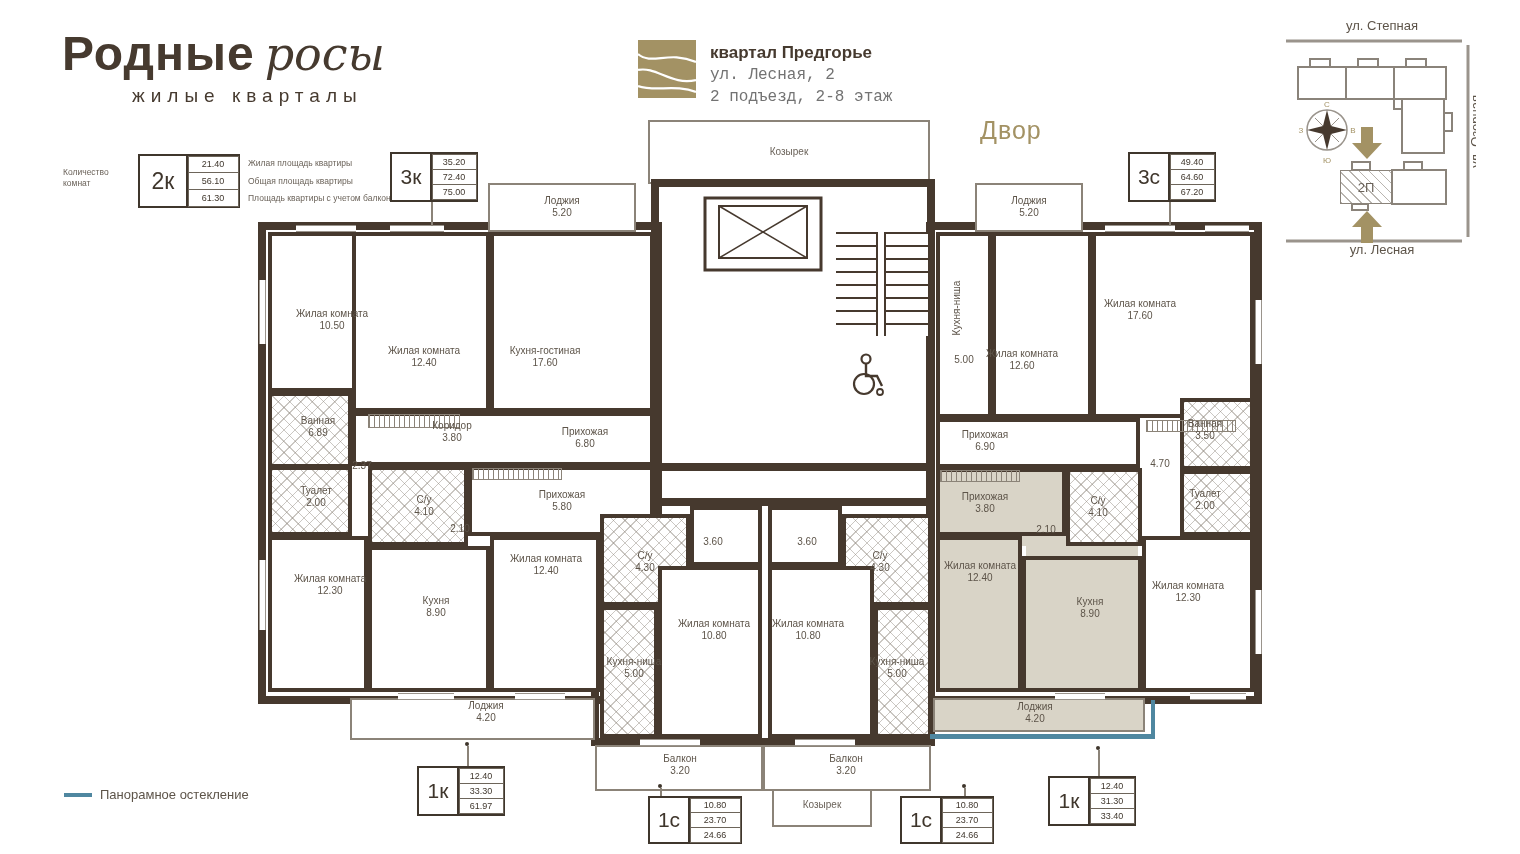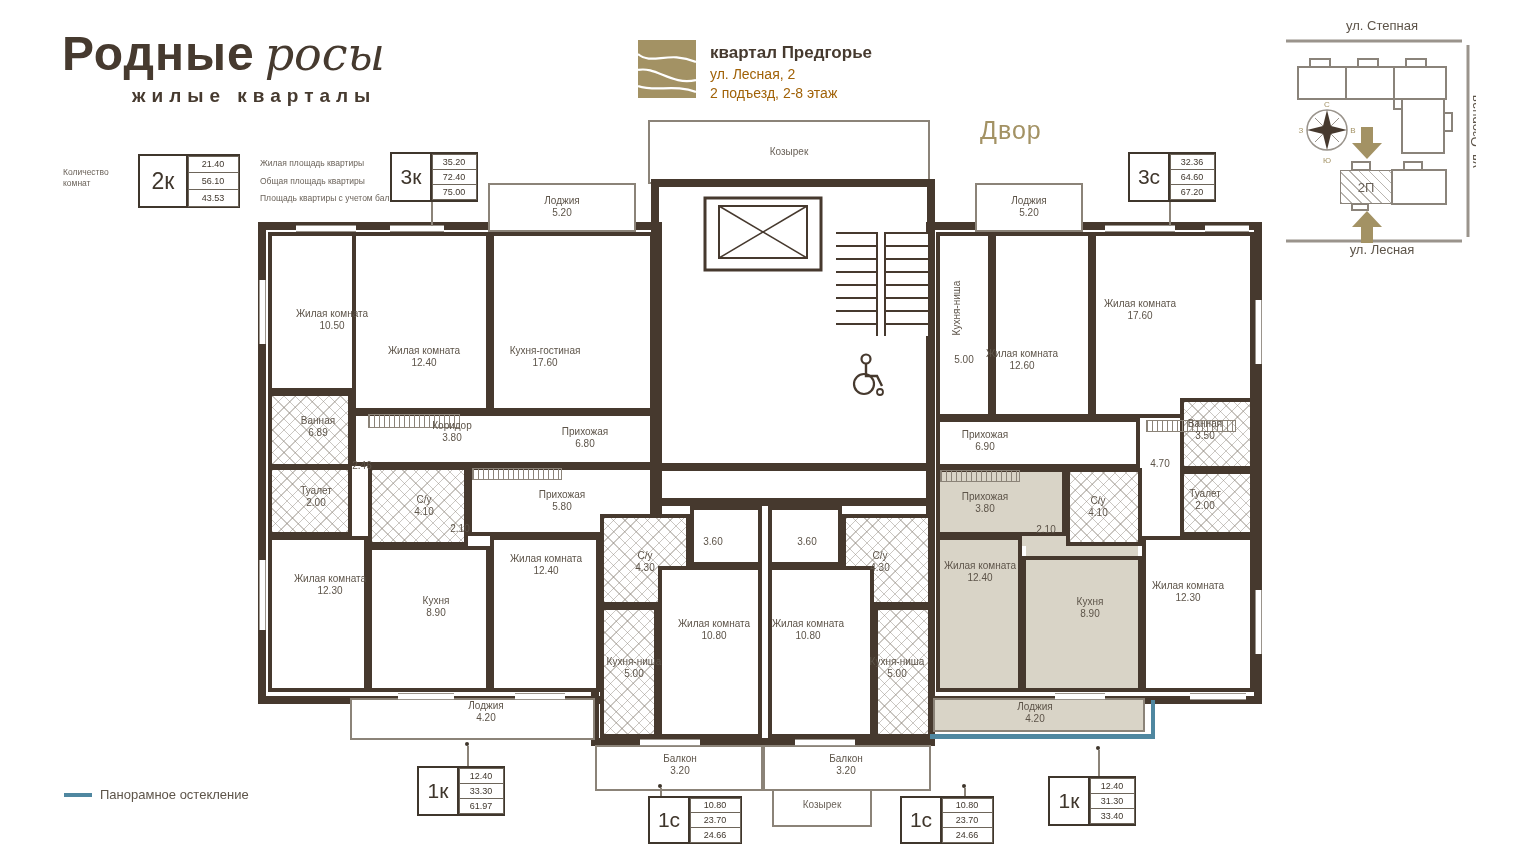--- a/index.html
+++ b/index.html
@@ -2,36 +2,36 @@
 <html><head>
 <meta charset="utf-8">
 <style>
   html,body{margin:0;padding:0;background:#fff;}
   body{font-family:"Liberation Sans",sans-serif;color:#46392e;}
   .page{position:relative;width:1476px;height:854px;background:#fff;overflow:hidden;}
   
   .brand{position:absolute;left:62px;top:26px;width:380px;}
   .brand .main{font-size:48px;font-weight:bold;letter-spacing:1px;color:#463a2f;}
   .brand .script{font-family:"DejaVu Serif",serif;font-style:italic;font-size:46px;color:#463a2f;margin-left:10px;}
-  .brand .sub{margin-top:4px;margin-left:70px;font-size:19px;letter-spacing:6px;color:#463a2f;font-weight:bold;}
+  .brand .sub{margin-top:4px;margin-left:70px;font-size:19px;letter-spacing:6px;color:#463a2f;}
   
   .hlogo{position:absolute;left:638px;top:40px;width:58px;height:58px;background:#a39264;}
   .htext{position:absolute;left:710px;top:42px;line-height:1.35;}
   .htext .l1{font-size:17px;font-weight:bold;color:#463a2f;}
-  .htext .l2{font-size:14px;color:#a16207;}
+  .htext .l2{font-size:16px;color:#737373;font-family:Liberation Mono, monospace;}
   .yard{position:absolute;left:980px;top:116px;font-size:25px;color:#a39264;letter-spacing:1px;}
   
   .cntlab{position:absolute;left:63px;top:167px;width:64px;font-size:8.5px;color:#6b635a;line-height:1.25;}
   .tag{position:absolute;display:flex;border:2px solid #3f362c;background:#fff;box-sizing:border-box;z-index:8;width:88px;height:50px;}
   .tag .tcode{width:38px;display:flex;align-items:center;justify-content:center;font-size:21px;color:#3f362c;border-right:2px solid #3f362c;}
   .tag .tvals{flex:1;display:flex;flex-direction:column;}
   .tag .tvals div{flex:1;border:1px solid #6d655a;margin:-0.5px;font-size:9px;display:flex;align-items:center;justify-content:center;color:#3f362c;background:#fff;}
   .tag.big{width:102px;height:54px;}
   .tag.big .tcode{width:46px;font-size:23px;}
-  .ldesc{position:absolute;left:260px;font-size:8.5px;color:#6b635a;line-height:1.15;width:180px;}
+  .ldesc{position:absolute;left:248px;font-size:8.5px;color:#6b635a;line-height:1.15;width:180px;}
   
   .wall{position:absolute;box-sizing:border-box;border:8px solid #46392e;z-index:1;}
   .room{position:absolute;box-sizing:border-box;border:4px solid #46392e;background:#fff;z-index:2;}
   .room.hl{background:#d9d4c7;}
   .fill{position:absolute;background:#d9d4c7;z-index:2;}
   .hatch{background-image:repeating-linear-gradient(45deg,rgba(139,131,120,.45) 0 1px,transparent 1px 8px),repeating-linear-gradient(135deg,rgba(139,131,120,.45) 0 1px,transparent 1px 8px);}
   .loggia{position:absolute;box-sizing:border-box;border:2px solid #8b8378;background:#fff;z-index:2;}
   .loggia.hl{background:#d9d4c7;}
   .canopy{position:absolute;box-sizing:border-box;border:2px solid #8b8378;background:#fff;z-index:0;}
   .rlabel{position:absolute;transform:translate(-50%,-50%);font-size:10px;line-height:1.18;color:#5d5449;text-align:center;z-index:5;pointer-events:none;}
@@ -77,21 +77,21 @@
     <div class="l2">2 подъезд, 2-8 этаж</div>
   </div>
   <div class="yard">Двор</div>
 
   <div class="cntlab">Количество комнат</div>
   <div class="tag big" style="left:138px;top:154px;">
     <div class="tcode">2к</div>
     <div class="tvals">
       <div>21.40</div>
       <div>56.10</div>
-      <div>43.53</div>
+      <div>61.30</div>
     </div>
   </div>
   <div class="ldesc" style="top:159px;">Жилая площадь квартиры</div>
   <div class="ldesc" style="top:177px;">Общая площадь квартиры</div>
   <div class="ldesc" style="top:194px;width:150px;">Площадь квартиры с учетом балкона</div>
 
   <div class="canopy" style="left:648px;top:120px;width:282px;height:64px;"></div>
   <div class="clab" style="left:789px;top:151px;">Козырек</div>
   <div class="canopy" style="left:772px;top:783px;width:100px;height:44px;"></div>
   <div class="clab" style="left:822px;top:804px;">Козырек</div>
@@ -212,21 +212,21 @@
     </div>
   <div class="rlabel" style="left:452px;top:432px;">
       <span>Коридор</span>
       <span class="area">3.80</span>
     </div>
   <div class="rlabel" style="left:585px;top:438px;">
       <span>Прихожая</span>
       <span class="area">6.80</span>
     </div>
   <div class="rlabel" style="left:362px;top:466px;">
-      <span>2.46</span>
+      <span>2.37</span>
     </div>
   <div class="rlabel" style="left:562px;top:501px;">
       <span>Прихожая</span>
       <span class="area">5.80</span>
     </div>
   <div class="rlabel" style="left:424px;top:506px;">
       <span>С/у</span>
       <span class="area">4.10</span>
     </div>
   <div class="rlabel" style="left:460px;top:529px;">
@@ -349,21 +349,21 @@
     <div class="tvals">
       <div>35.20</div>
       <div>72.40</div>
       <div>75.00</div>
     </div>
   </div>
   <div class="leader" style="left:1169px;top:202px;height:24px;"></div>
   <div class="tag" style="left:1128px;top:152px;">
     <div class="tcode">3с</div>
     <div class="tvals">
-      <div>32.36</div>
+      <div>49.40</div>
       <div>64.60</div>
       <div>67.20</div>
     </div>
   </div>
   <div class="dot" style="left:465px;top:742px;"></div>
   <div class="leader" style="left:467px;top:746px;height:20px;"></div>
   <div class="tag" style="left:417px;top:766px;">
     <div class="tcode">1к</div>
     <div class="tvals">
       <div>12.40</div>

